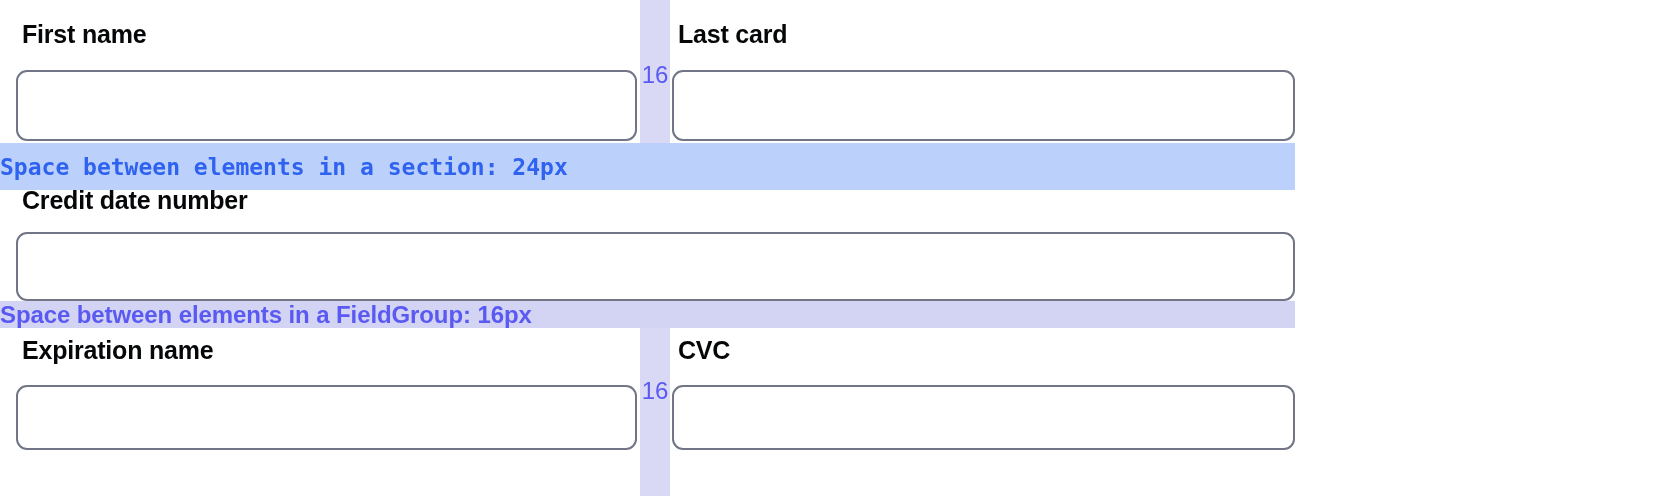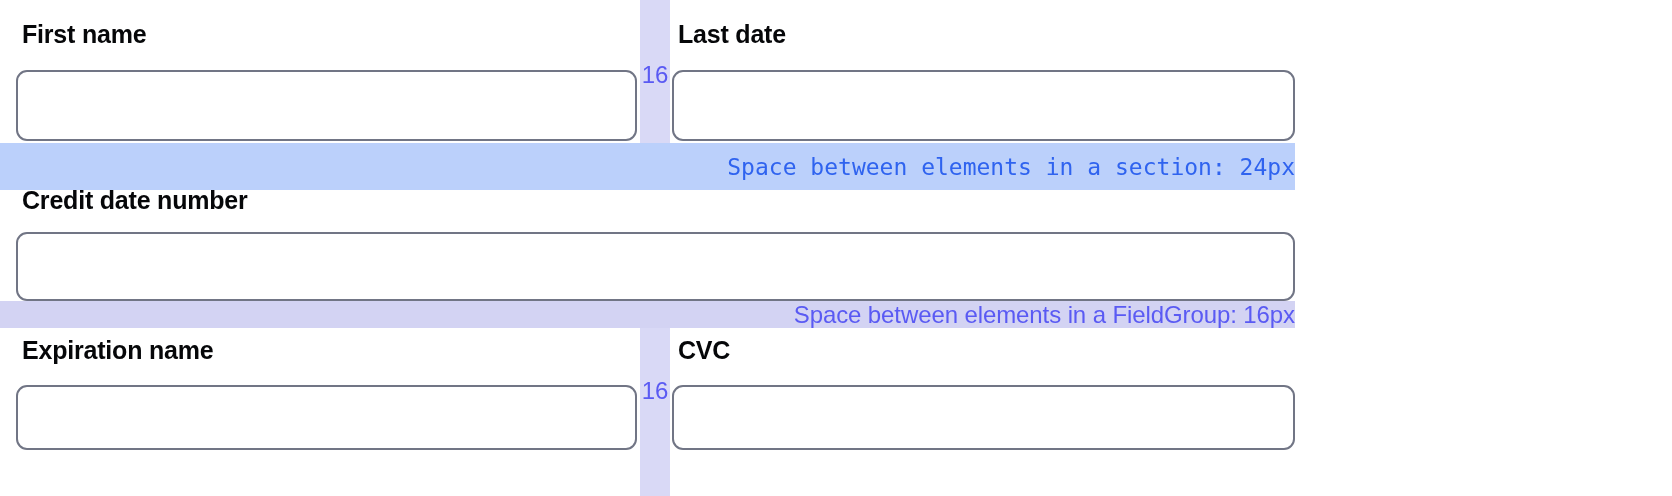--- a/index.html
+++ b/index.html
@@ -60,21 +60,22 @@
     padding: 0 14px;
   }
 
   
   .space-band {
     position: absolute;
     left: 0;
     box-sizing: border-box;
     display: flex;
     align-items: center;
-    justify-content: flex-end;
+    justify-content: flex-start;
+    font-weight: bold;
   }
   .space-band .band-text {
     white-space: nowrap;
   }
 
   .band-section {
     background: #bbd0fb;
   }
   .band-section .band-text {
     font-family: "DejaVu Sans Mono", "Liberation Mono", monospace;
@@ -118,21 +119,21 @@
     <div class="gap-column" style="left:640px; top:0px; width:30px; height:143px;">
       <span class="gap-label" style="top:62px;">16</span>
     </div>
 
     <div>
       <label class="field-label" style="left:16px; top:20px;">First name</label>
       <input class="field-input" type="text" style="left: 16px; top: 70px; width: 621px; height: 71px;" placeholder="">
     </div>
 
     <div>
-      <label class="field-label" style="left:672px; top:20px;">Last date</label>
+      <label class="field-label" style="left:672px; top:20px;">Last card</label>
       <input class="field-input" type="text" style="left: 672px; top: 70px; width: 623px; height: 71px;" placeholder="">
     </div>
 
     <div class="space-band band-section" style="top:143px; width:1295px; height:47px;">
       <span class="band-text">Space between elements in a section: 24px</span>
     </div>
 
     <div>
       <label class="field-label" style="left:16px; top:186px;">Credit date number</label>
       <input class="field-input" type="text" style="left: 16px; top: 232px; width: 1279px; height: 69px;" placeholder="">

